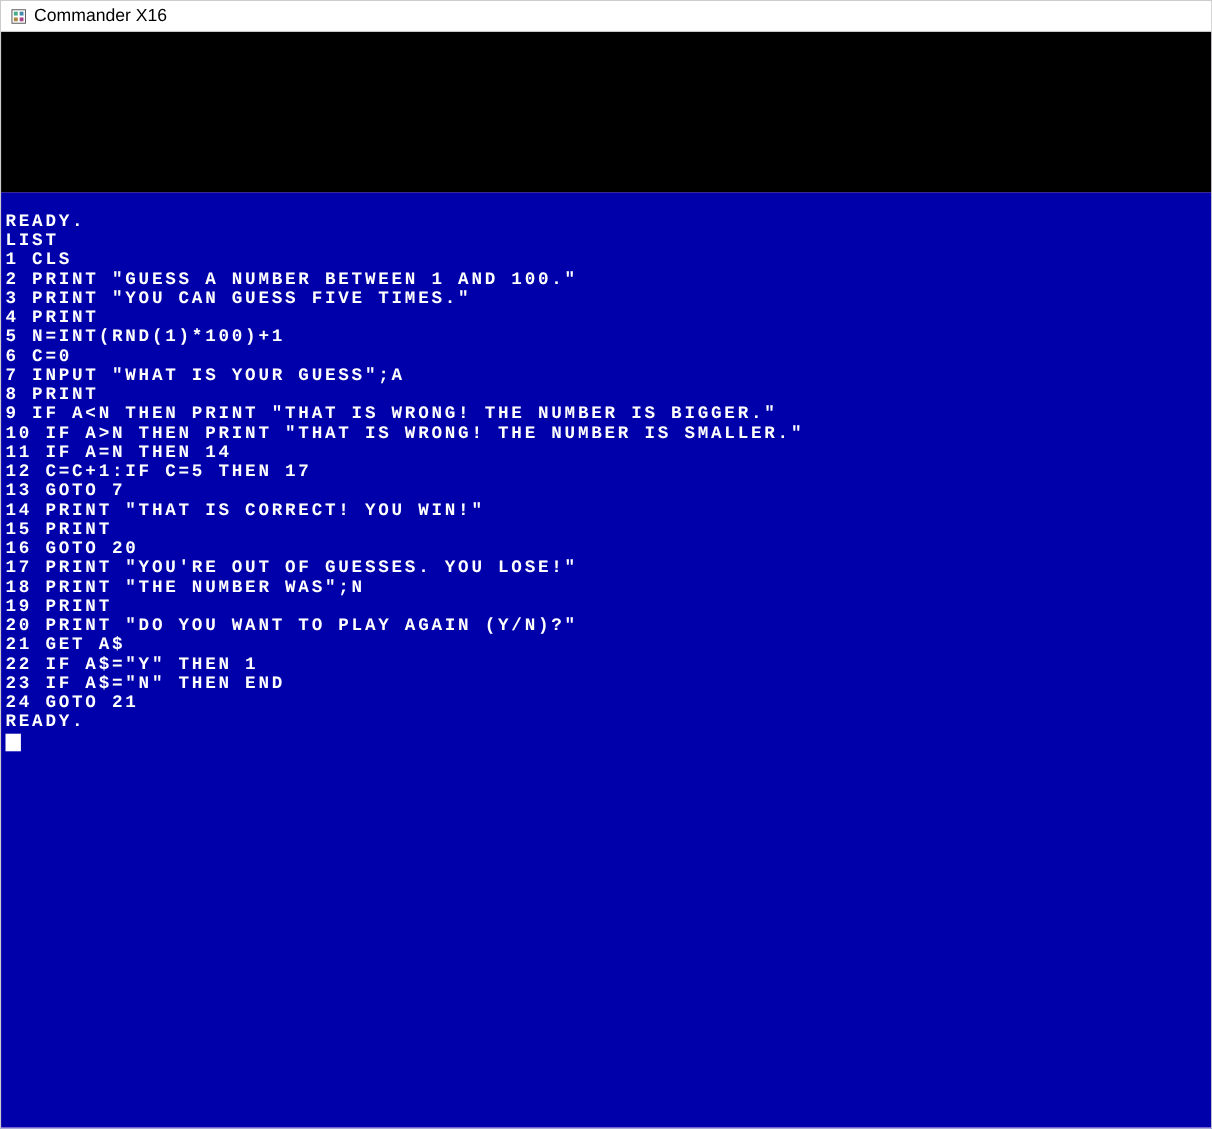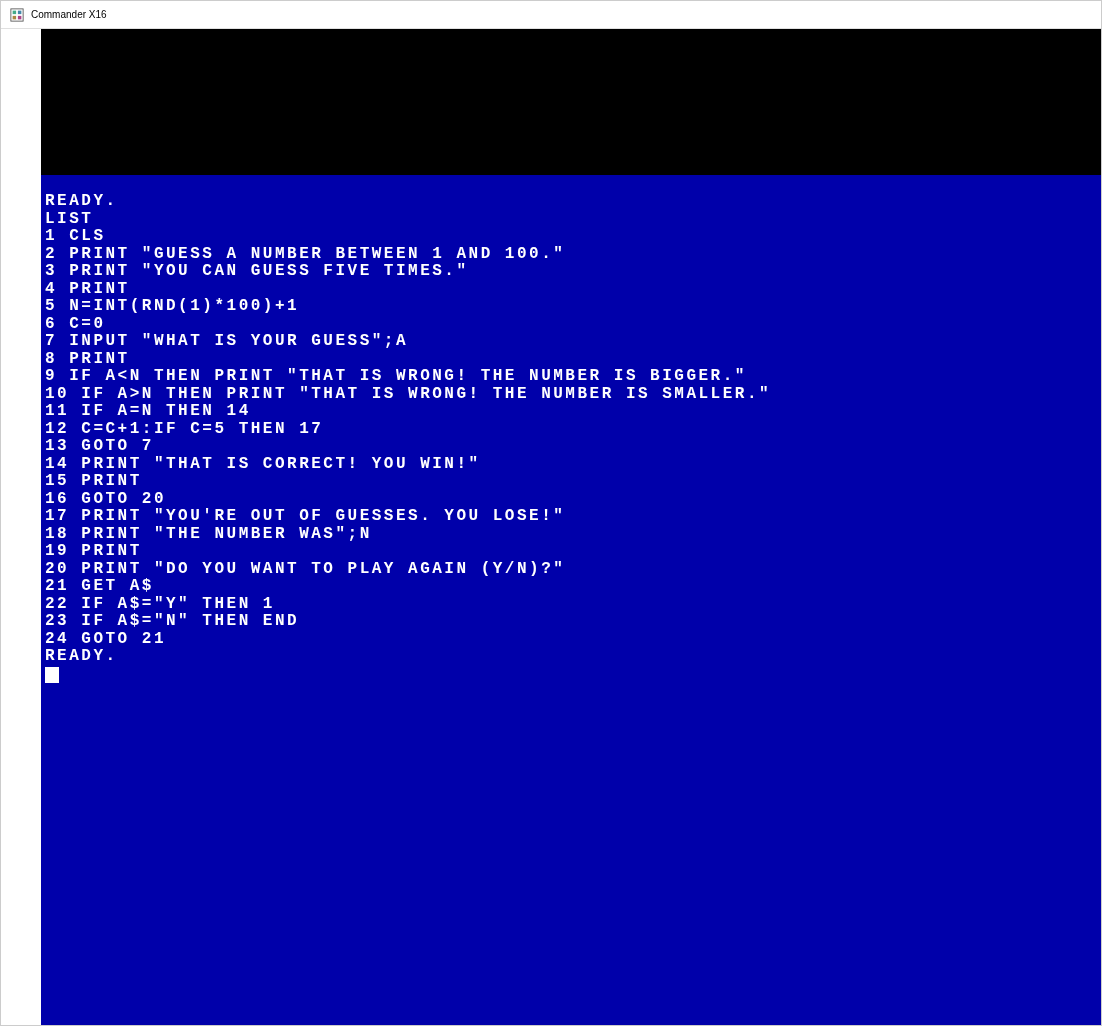--- a/index.html
+++ b/index.html
@@ -21,41 +21,40 @@
       display: flex;
       flex-direction: column;
     }
     .titlebar {
       height: 28px;
       background: #ffffff;
       border-bottom: 1px solid #e0e0e0;
       display: flex;
       align-items: center;
       padding: 0 8px;
-      font-size: 10px;
+      font-size: 16px;
       color: #000;
     }
     .titlebar-icon {
       width: 16px;
       height: 16px;
       margin-right: 6px;
       display: flex;
       align-items: center;
       justify-content: center;
     }
     .titlebar-icon svg {
       width: 14px;
       height: 14px;
     }
     .content-area {
       flex: 1;
       background: #f0abfc;
       display: flex;
       flex-direction: column;
-      margin-left: 40px;
     }
     .black-bar {
       height: 146px;
       background: #000000;
     }
     .terminal {
       flex: 1;
       background: #0000aa;
       color: #ffffff;
       font-family: "Courier New", monospace;

